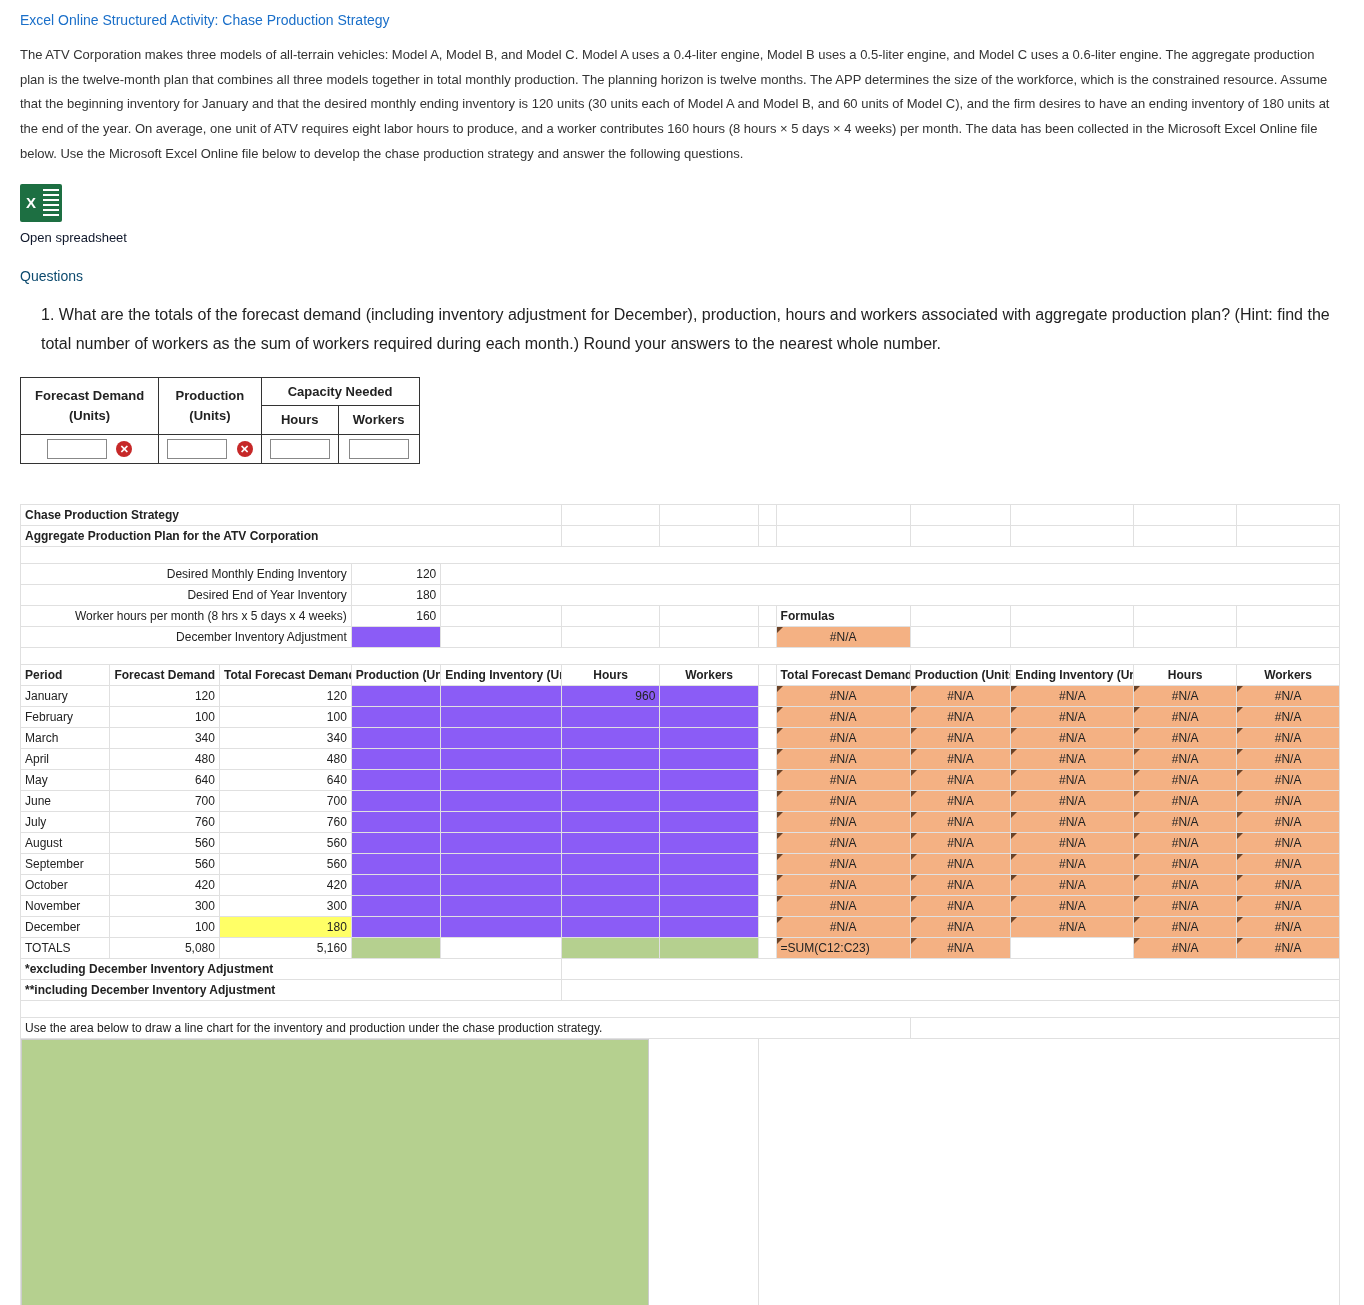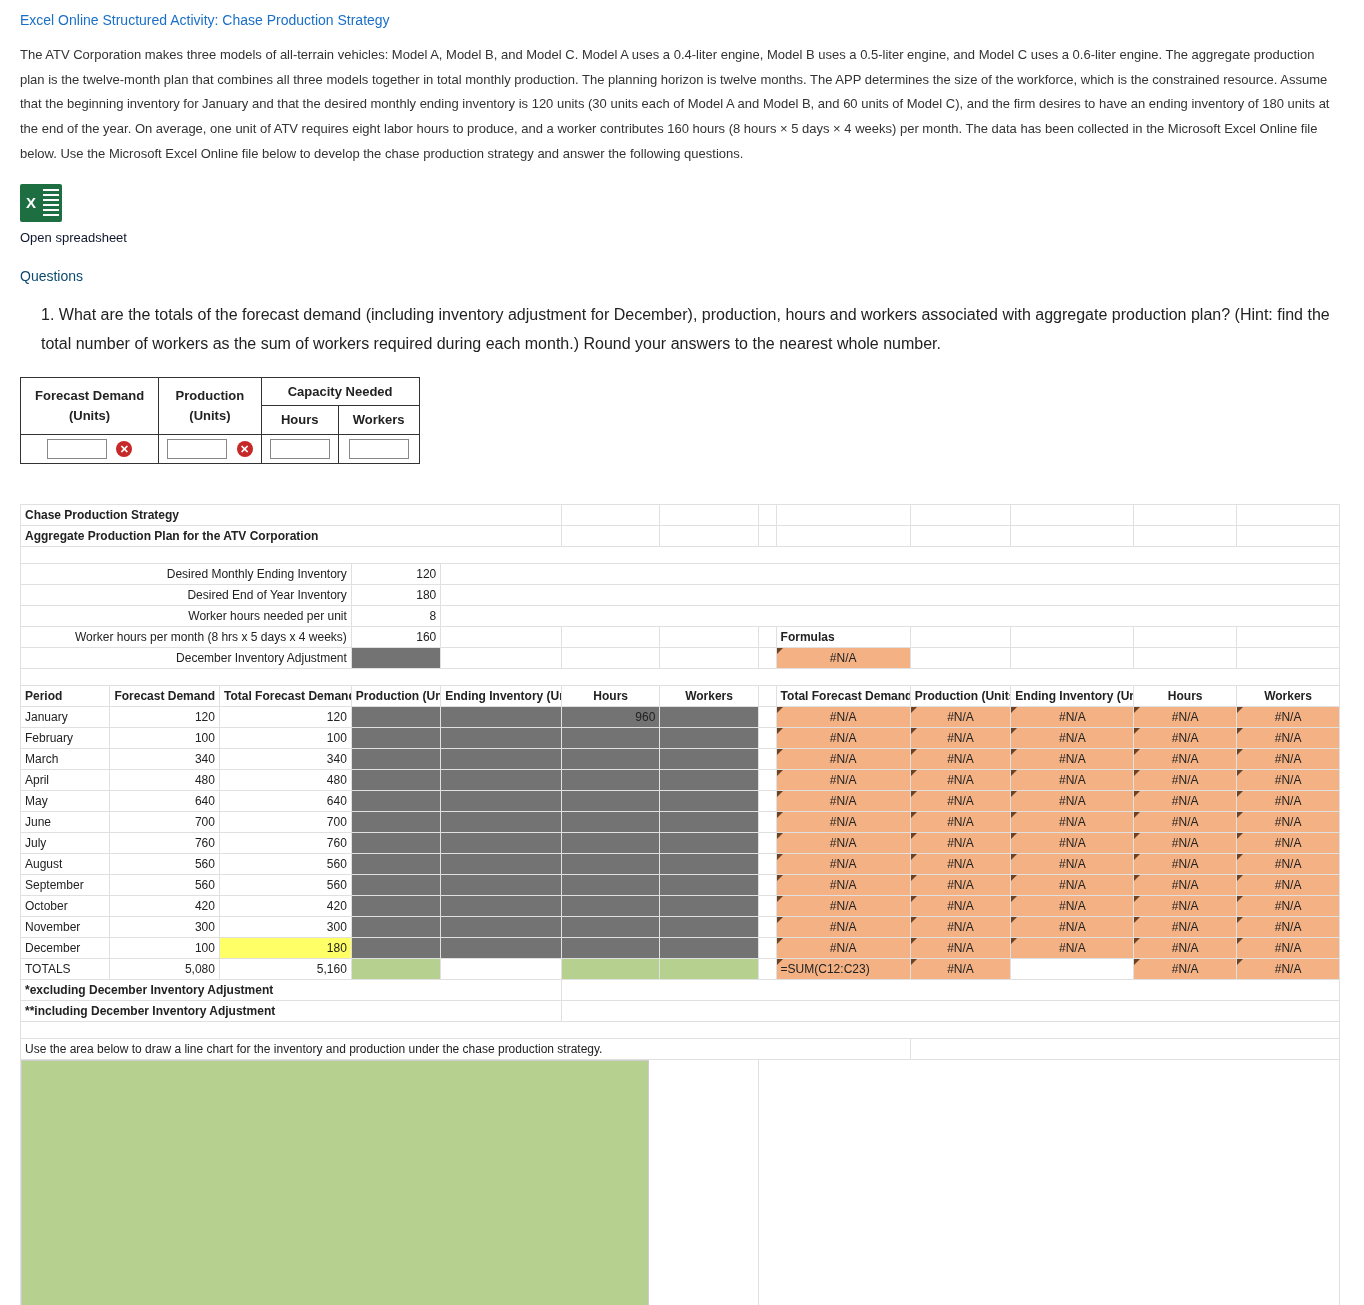--- a/index.html
+++ b/index.html
@@ -57,21 +57,21 @@
   .col-g  { width: 88px; }
   .col-h  { width: 16px; }
   .col-i  { width: 120px; }
   .col-j  { width: 90px; }
   .col-k  { width: 110px; }
   .col-l  { width: 92px; }
   .col-m  { width: 92px; }
   .bold { font-weight: bold; }
   .right { text-align: right; }
   .center { text-align: center; }
-  .fill-blue  { background: #737373; }
+  .fill-blue  { background: #8b5cf6; }
   .fill-green { background: #b5d08f; }
   .fill-orange{ background: #f4b183; }
   .formula-corner { position: relative; }
   .formula-corner::before {
     content: ""; position: absolute; top: 0; left: 0; width: 0; height: 0;
     border-top: 6px solid #6b4226; border-right: 6px solid transparent;
   }
   .chart-area {
     background: #b5d08f;
     height: 300px;
@@ -180,25 +180,20 @@
         <td colspan="3" class="right">Desired Monthly Ending Inventory</td>
         <td class="right">120</td>
         <td colspan="9"></td>
       </tr>
   <tr>
         <td colspan="3" class="right">Desired End of Year Inventory</td>
         <td class="right">180</td>
         <td colspan="9"></td>
       </tr>
   <tr>
-        <td colspan="3" class="right">Worker hours needed per unit</td>
-        <td class="right">8</td>
-        <td colspan="9"></td>
-      </tr>
-  <tr>
         <td colspan="3" class="right">Worker hours per month (8 hrs x 5 days x 4 weeks)</td>
         <td class="right">160</td>
         <td></td>
         <td></td>
         <td></td>
         <td></td>
         <td class="bold">Formulas</td>
         <td></td>
         <td></td>
         <td></td>

